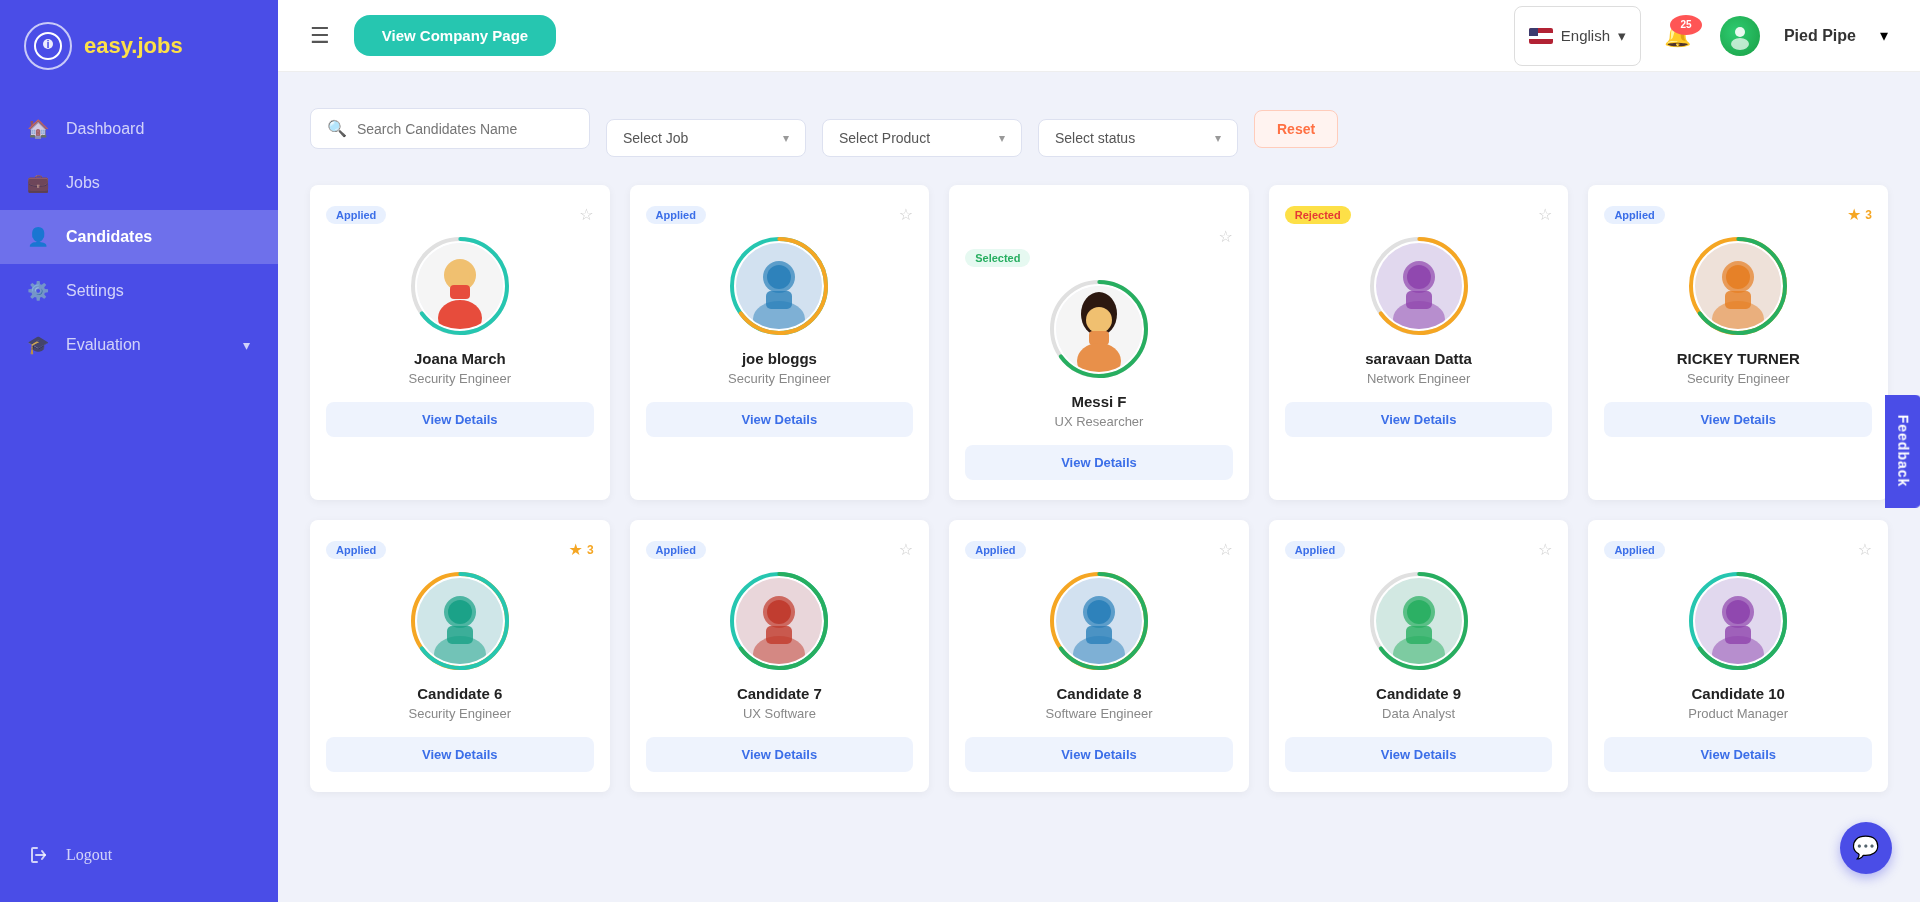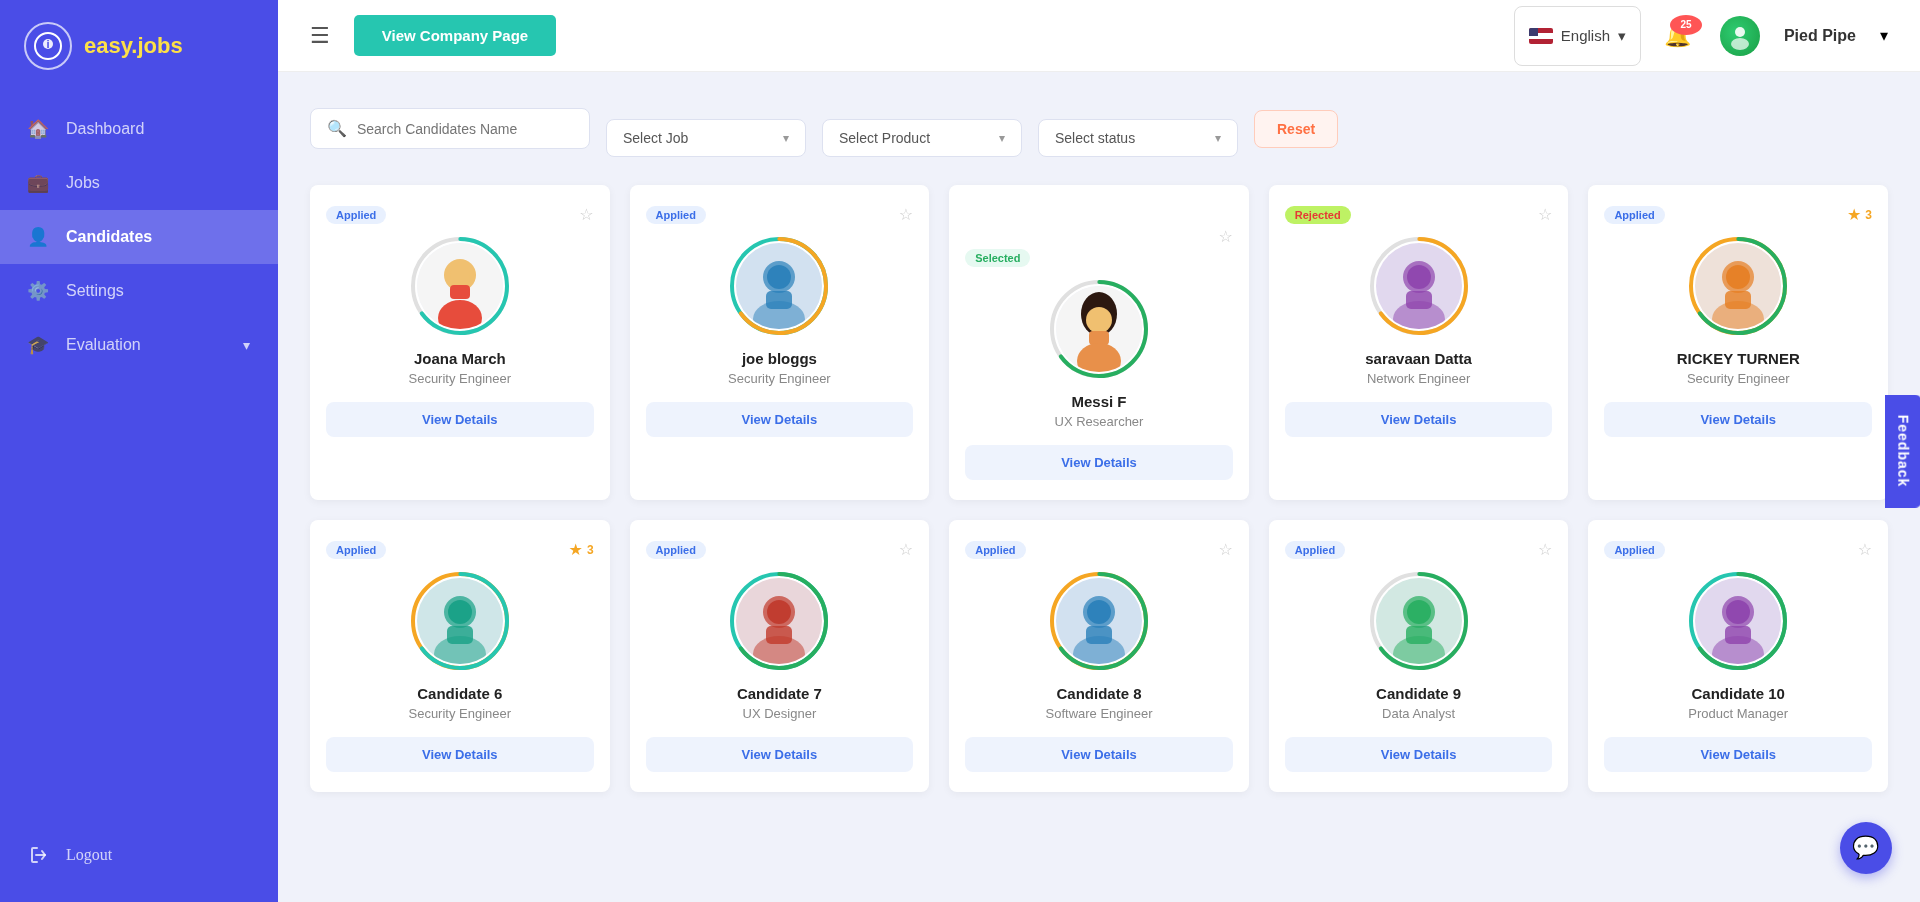--- a/index.html
+++ b/index.html
@@ -96,21 +96,21 @@
     .header-menu-icon {
       font-size: 22px;
       color: #555;
       cursor: pointer;
       margin-right: 8px;
     }
     .view-company-btn {
       background: #26c6b0;
       color: white;
       border: none;
-      border-radius: 5px;
+      border-radius: 16px;
       padding: 12px 28px;
       font-size: 15px;
       font-weight: 600;
       cursor: pointer;
       white-space: nowrap;
     }
     .header-spacer { flex: 1; }
     .header-lang {
       display: flex;
       align-items: center;
@@ -275,21 +275,21 @@
       margin-bottom: 12px;
     }
     .status-badge {
       font-size: 11px;
       font-weight: 600;
       padding: 3px 10px;
       border-radius: 20px;
     }
     .status-applied { background: #e8f0fe; color: #3b6ee8; }
     .status-selected { background: #e6f9f1; color: #27ae60; margin-top: 44px; }
-    .status-rejected { background: #bef264; color: #e53935; }
+    .status-rejected { background: #fde047; color: #e53935; }
     .card-star-area {
       display: flex;
       align-items: center;
       gap: 4px;
     }
     .star-icon { color: #ccc; font-size: 16px; cursor: pointer; }
     .star-icon.rated { color: #f5a623; }
     .star-count { font-size: 12px; color: #f5a623; font-weight: 600; }
 
     .avatar-ring {
@@ -659,21 +659,21 @@
               <svg viewBox="0 0 86 86" xmlns="http://www.w3.org/2000/svg" width="86" height="86">
     <rect width="86" height="86" fill="#c0392b" opacity="0.15"></rect>
     <circle cx="43" cy="34" r="16" fill="#c0392b" opacity="0.7"></circle>
     <ellipse cx="43" cy="76" rx="26" ry="18" fill="#c0392b" opacity="0.5"></ellipse>
     <circle cx="43" cy="34" r="12" fill="#c0392b" opacity="0.9"></circle>
     <rect x="30" y="48" width="26" height="18" rx="5" fill="#c0392b" opacity="0.8"></rect>
   </svg>
             </div>
     </div>
     <div class="candidate-name">Candidate 7</div>
-    <div class="candidate-role">UX Designer</div>
+    <div class="candidate-role">UX Software</div>
     <button class="view-details-btn">View Details</button>
   </div>
         <div class="candidate-card">
     <div class="card-top">
       <span class="status-badge status-applied">Applied</span>
       <div class="card-star-area">
               <span class="star-icon">☆</span>
             </div>
     </div>
     <div class="avatar-ring">

